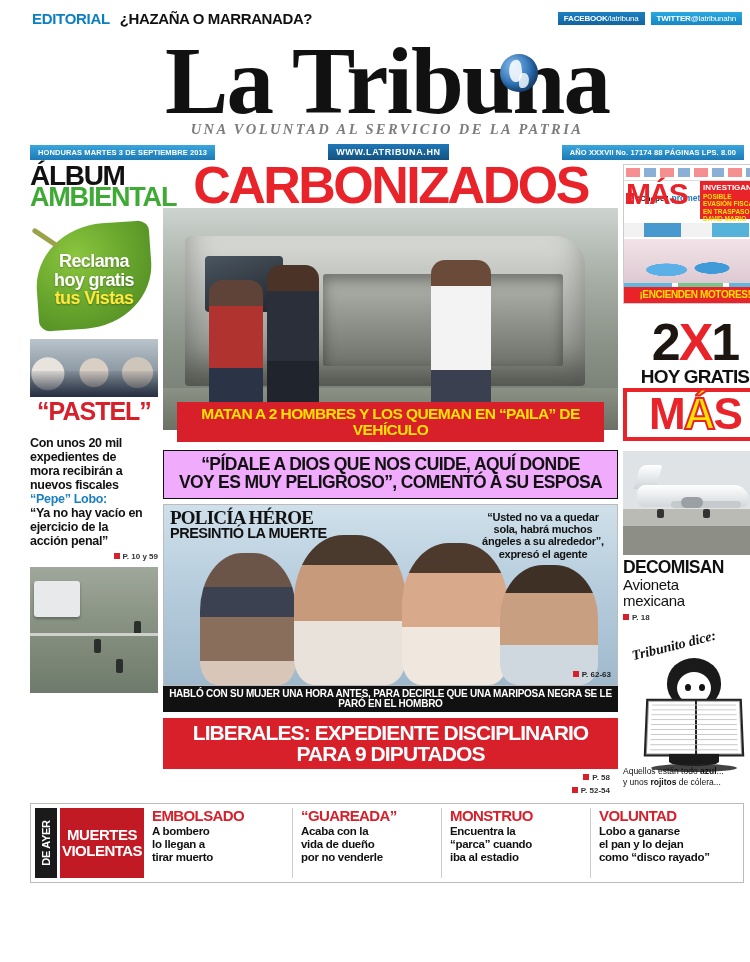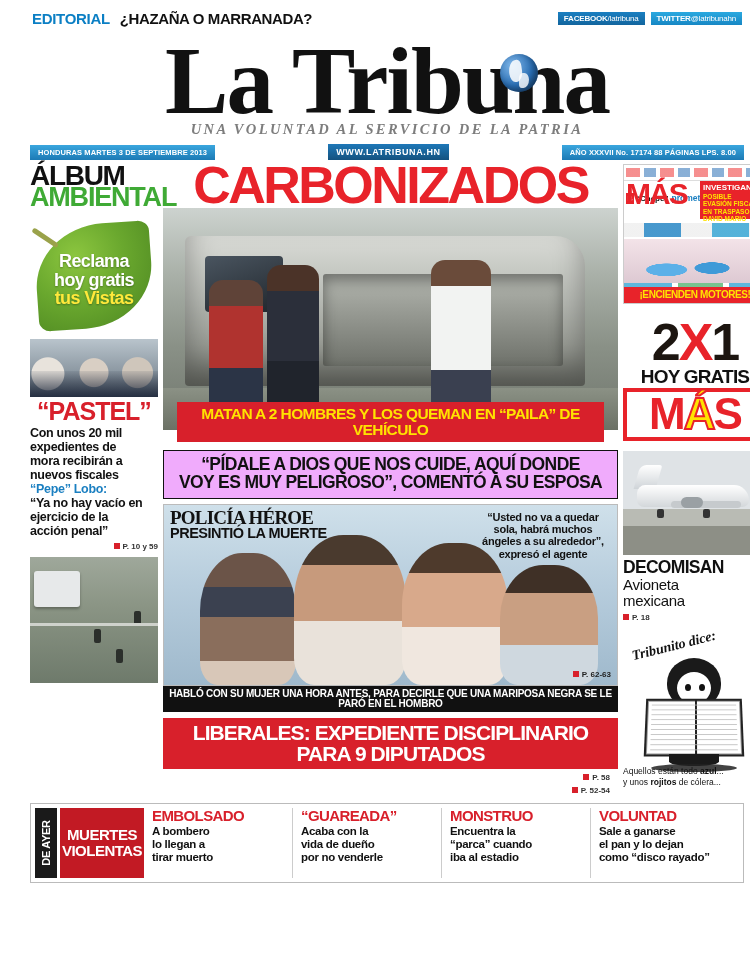--- a/index.html
+++ b/index.html
@@ -135,21 +135,21 @@
   .photo-politicians::after{
     content:""; position:absolute; left:0; bottom:0; width:100%; height:26px;
     background: linear-gradient(180deg, rgba(40,50,70,.1), rgba(25,35,55,.85));
   }
   .pastel {
     text-align:center; color:#d8202b; font-weight:bold; font-size:25px;
     letter-spacing:-1px; line-height:1; margin-top:2px;
   }
   .left-body {
     font-size: 12.5px; font-weight: bold; color:#111; line-height:1.12;
-    letter-spacing:-0.3px; margin-top:2px;
+    letter-spacing:-0.3px; margin-top:12px;
   }
   .left-body .blue { color:#1a7fc1; }
   .pageref {
     display:flex; align-items:center; justify-content:flex-end; gap:3px;
     font-size:8px; font-weight:bold; color:#333; margin-top:4px;
   }
   .pageref::before {
     content:""; width:6px; height:6px; background:#d8202b; display:inline-block;
   }
   .photo-street {
@@ -595,20 +595,20 @@
       <div class="brief-title">MONSTRUO</div>
       <div class="brief-body">
         <div>Encuentra la</div>
         <div>“parca” cuando</div>
         <div>iba al estadio</div>
       </div>
     </div>
     <div class="brief">
       <div class="brief-title">VOLUNTAD</div>
       <div class="brief-body">
-        <div>Sale a ganarse</div>
+        <div>Lobo a ganarse</div>
         <div>el pan y lo dejan</div>
         <div>como “disco rayado”</div>
       </div>
     </div>
   </div>
 
 </div>
 
 </body></html>

